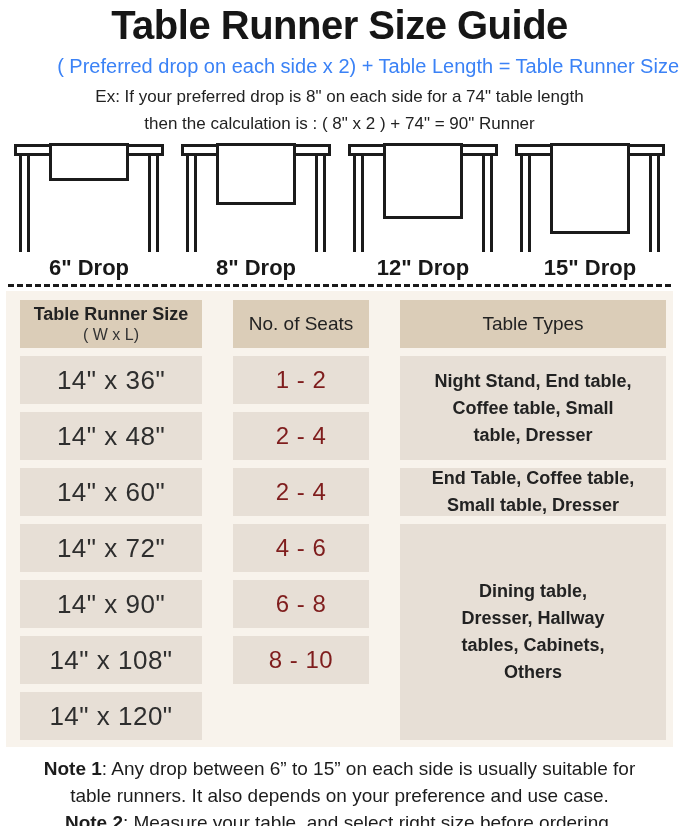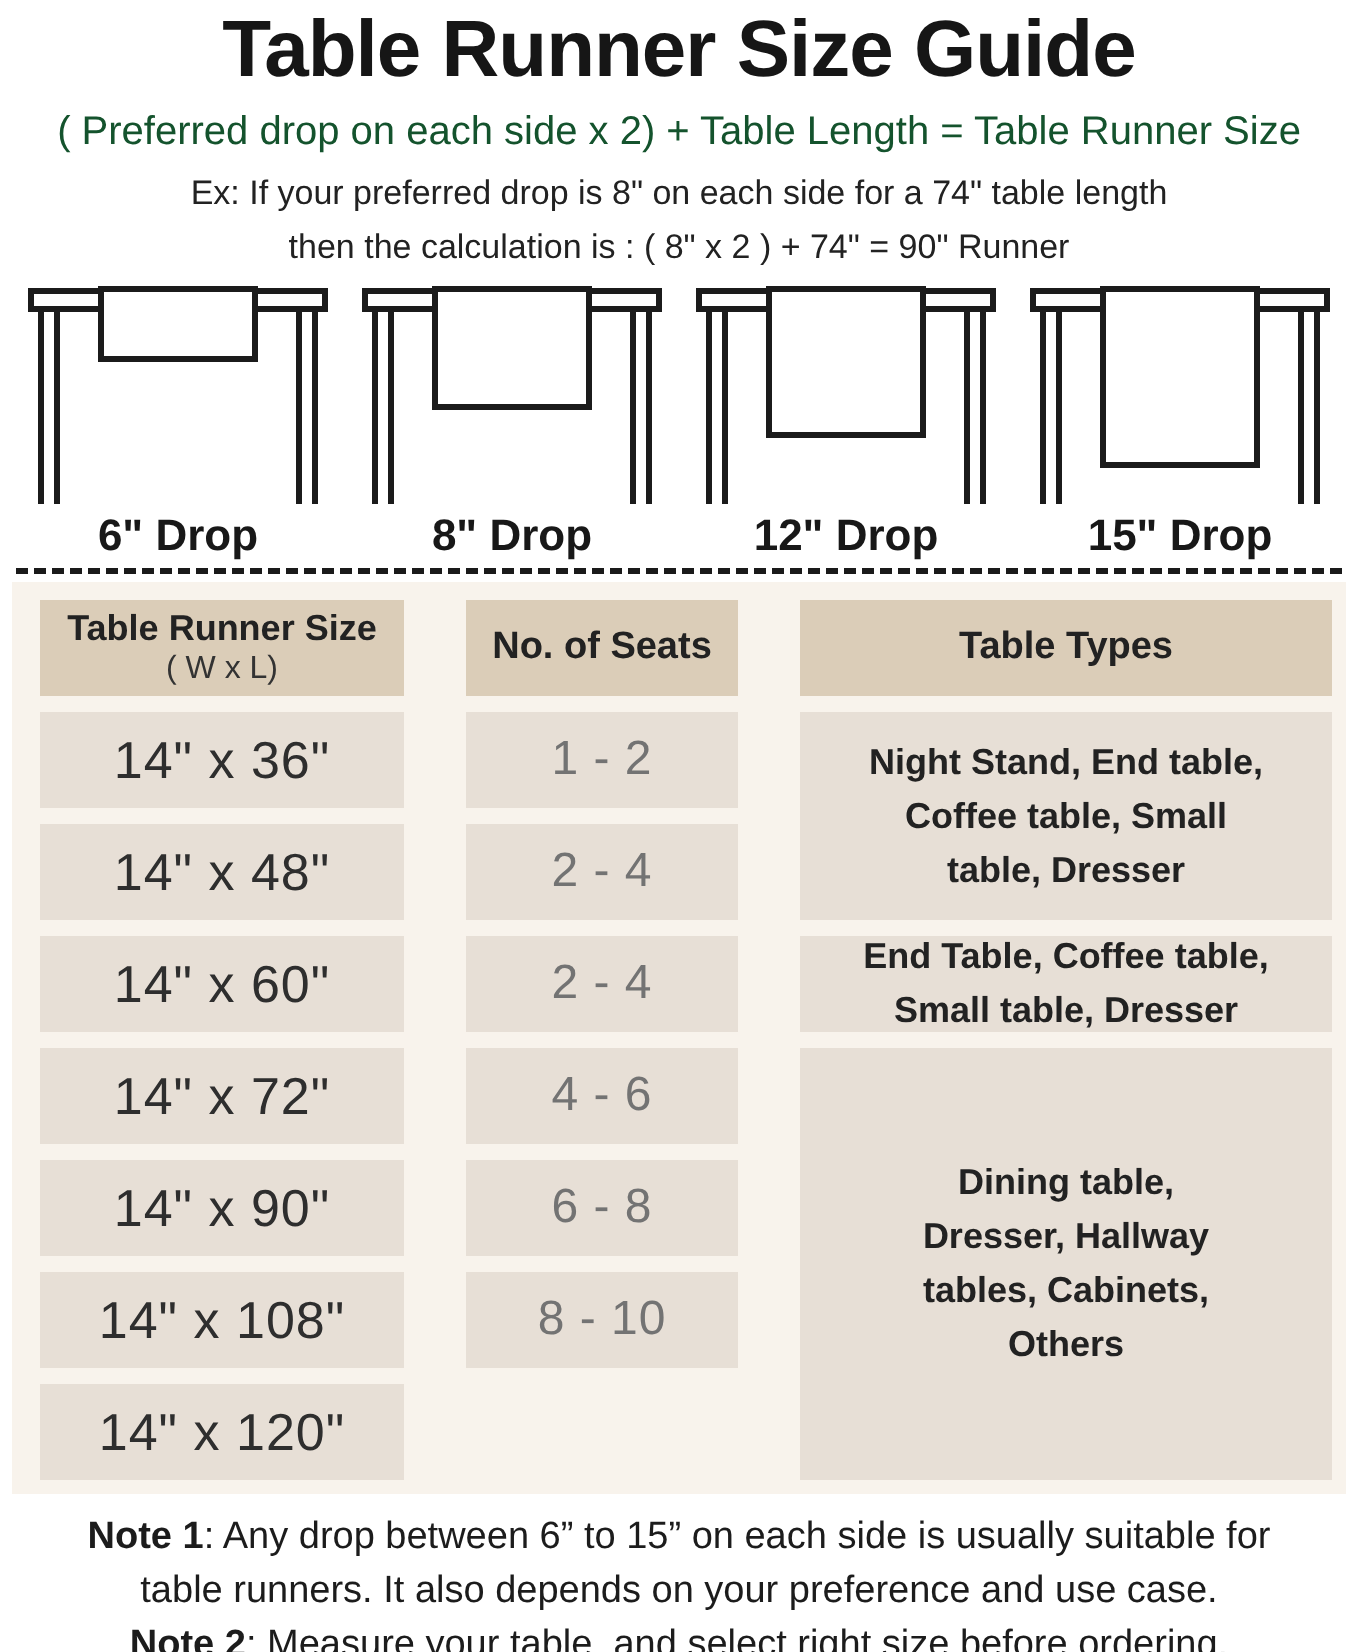--- a/index.html
+++ b/index.html
@@ -14,22 +14,22 @@
 
   
   .title {
     text-align: center;
     font-size: 40px; line-height: 44px;
     font-weight: 800; letter-spacing: -0.5px;
     color: #161616;
   }
   .formula {
     margin-top: 7px;
-    text-align: center;
-    font-size: 20px; line-height: 24px; color: #14532d;
+    text-align: right;
+    font-size: 20px; line-height: 24px; color: #3b82f6;
   }
   .ex-line { text-align: center; font-size: 17px; line-height: 24px; color: #222; }
   .ex-line.first { margin-top: 7px; }
   .ex-line.second { margin-top: 3px; }
 
   
   .figures {
     margin-top: 7px;
     padding: 0 14px;
     display: flex; justify-content: space-between;
@@ -79,23 +79,23 @@
   }
   .cell {
     background: #e7dfd6;
     display: flex; flex-direction: column;
     align-items: center; justify-content: center;
     text-align: center;
   }
   .cell.head { background: #dbcdb8; }
   .h-size-1 { font-size: 18px; font-weight: 700; line-height: 21px; color: #222; }
   .h-size-2 { font-size: 16px; line-height: 19px; color: #333; }
-  .h-seats, .h-types { font-size: 19px; font-weight: 700; color: #222; }
+  .h-seats, .h-types { font-size: 19px; font-weight: 400; color: #222; }
   .size-val { font-size: 26px; color: #2e2e2e; letter-spacing: 0.5px; }
-  .seats-val { font-size: 24px; color: #737373; letter-spacing: 0.5px; }
+  .seats-val { font-size: 24px; color: #7f1d1d; letter-spacing: 0.5px; }
   .type-cell { line-height: 27px; }
   .type-line { font-size: 18px; font-weight: 700; color: #222; text-align: right; }
   .tg1 { grid-column: 3; grid-row: 2 / span 2; }
   .tg2 { grid-column: 3; grid-row: 4; }
   .tg3 { grid-column: 3; grid-row: 5 / span 4; }
 
   
   .notes { margin-top: 8px; text-align: center; font-size: 19px; line-height: 27px; color: #1c1c1c; }
   .notes b { font-weight: 800; }
 </style>

